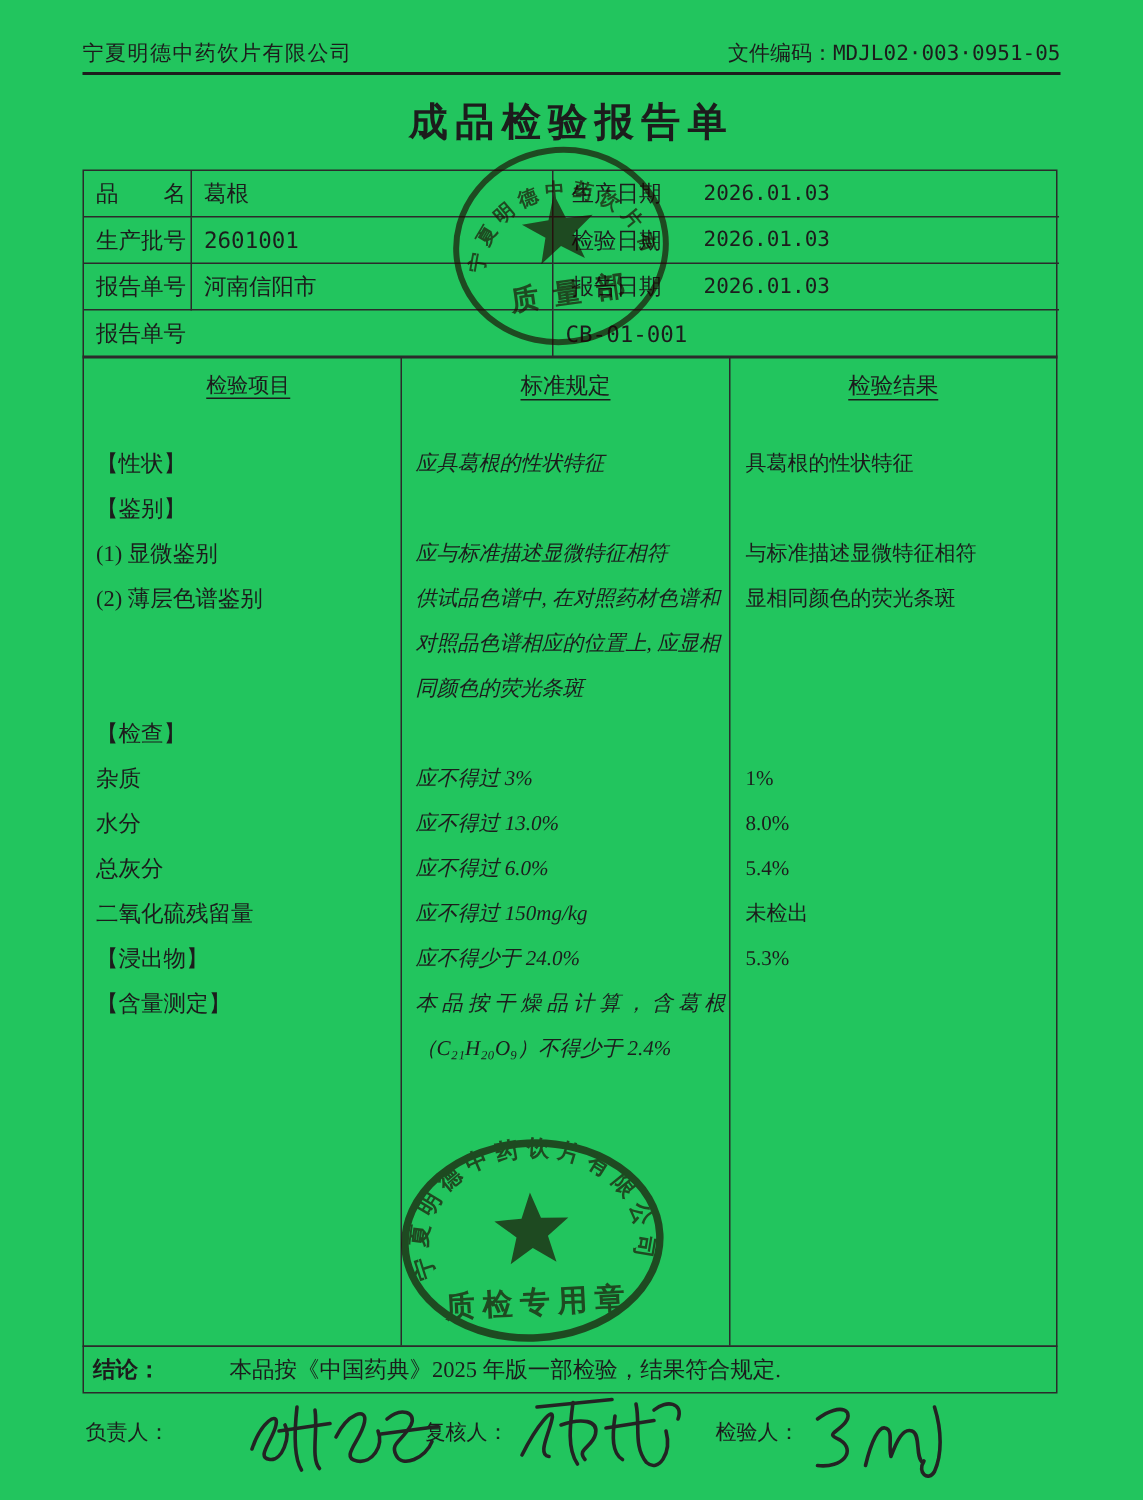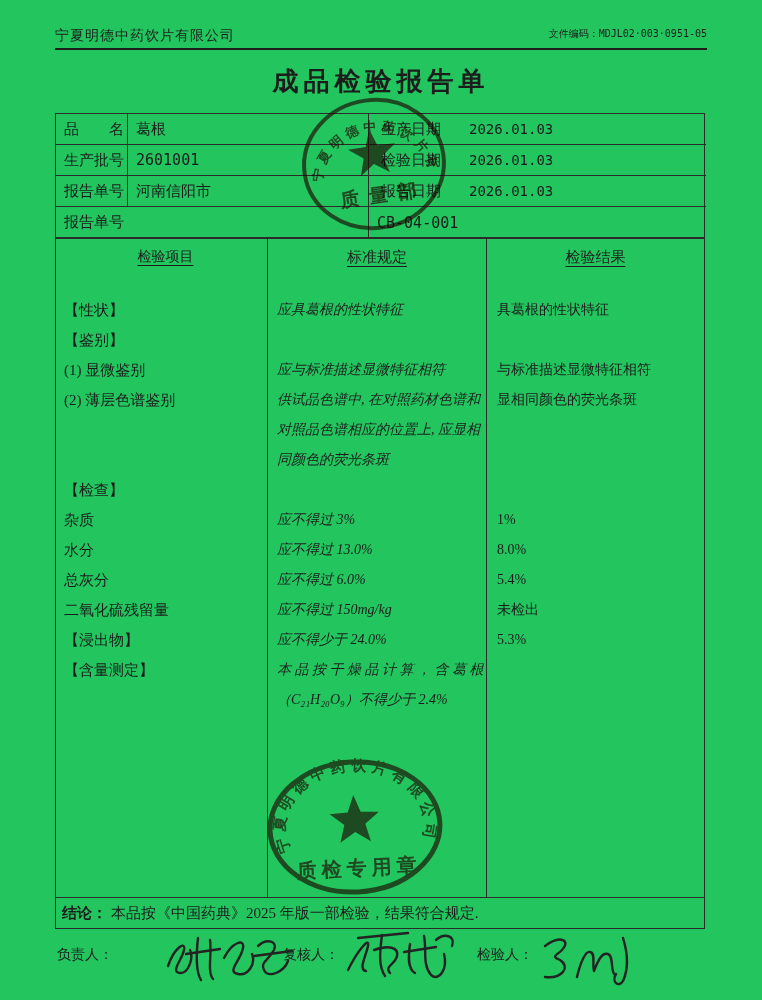--- a/index.html
+++ b/index.html
@@ -6,21 +6,21 @@
   html,body { background:#e9e9e9; }
   .page {
     position:relative; width:762px; height:1000px; background:#22c55e;
     font-family:"Liberation Serif","DejaVu Serif",serif; color:#1c1c1c;
     margin:0 auto; overflow:hidden;
   }
   .mono { font-family:"DejaVu Sans Mono","Liberation Mono",monospace; }
 
   
   .hdr-left  { position:absolute; left:55px; top:27px; font-size:14px; letter-spacing:1px; }
-  .hdr-right { position:absolute; right:55px; top:27px; font-size:10px; }
+  .hdr-right { position:absolute; right:55px; top:27px; font-size:14px; }
   .hdr-rule  { position:absolute; left:55px; top:48px; width:652px; height:2px; background:#1d1d1d; }
   .title     { position:absolute; left:0; top:64px; width:100%; text-align:center;
                font-size:26px; font-weight:bold; letter-spacing:5px; }
 
   
   .info-table { position:absolute; left:55px; top:113px; width:650px;
                 border:1px solid #2b2b2b; display:grid;
                 grid-template-columns:72px 241px 337px; grid-auto-rows:31px; font-size:15px; }
   .info-table .cell { border-right:1px solid #2b2b2b; border-bottom:1px solid #2b2b2b;
                       display:flex; align-items:center; padding-left:8px; overflow:hidden; white-space:nowrap; }
@@ -43,21 +43,21 @@
   .col-hd span { text-decoration:underline; text-underline-offset:4px; }
   .ln { height:30px; line-height:30px; white-space:pre; }
   .col1 .ln { padding-left:8px; }
   .col2 .ln { padding-left:9px;font-style:italic; }
   .col3 .ln { padding-left:10px; }
   .ln.wide { letter-spacing:3.5px; }
 
   
   .conclusion-row { position:absolute; left:55px; top:897px; width:650px; height:32px;
                     border:1px solid #2b2b2b; display:flex; align-items:center;
-                    padding-left:6px; font-size:15px; white-space:nowrap; }
+                    padding-left:6px; font-size:15px; white-space:nowrap;gap:42px; }
   .conclusion-row .clabel { font-weight:bold; margin-right:4px; }
 
   
   .sig-label { position:absolute; top:946px; font-size:14px; }
   .sig-svg { position:absolute; }
   .sig-svg path { stroke:#232323; stroke-width:2.4; fill:none; stroke-linecap:round; stroke-linejoin:round; }
 
   
   .stamp { position:absolute; mix-blend-mode:multiply; opacity:.86; }
   .stamp-top { left:296px; top:94px; transform:rotate(-8deg); }
@@ -90,21 +90,21 @@
       </div>
 
     <div class="cell">报告单号</div>
     <div class="cell">河南信阳市</div>
     <div class="cell lastcol">
         <span class="rlabel">报告日期</span>
         <span class="rvalue mono">2026.01.03</span>
       </div>
 
     <div class="cell span2 lastrow">报告单号</div>
-    <div class="cell lastcol lastrow mono">CB-04-001</div>
+    <div class="cell lastcol lastrow mono">CB-01-001</div>
   </div>
 
   <div class="main-table">
     <div class="col col1">
       <div class="col-hd"><span>检验项目</span></div>
       <div class="ln">【性状】</div>
       <div class="ln">【鉴别】</div>
       <div class="ln">(1) 显微鉴别</div>
       <div class="ln">(2) 薄层色谱鉴别</div>
       <div class="ln"></div>

